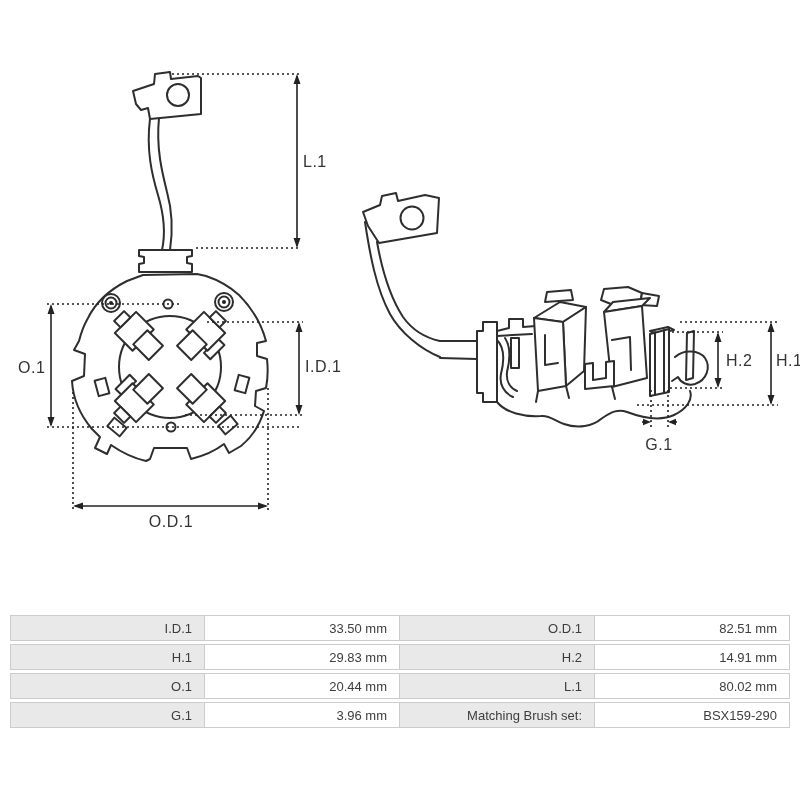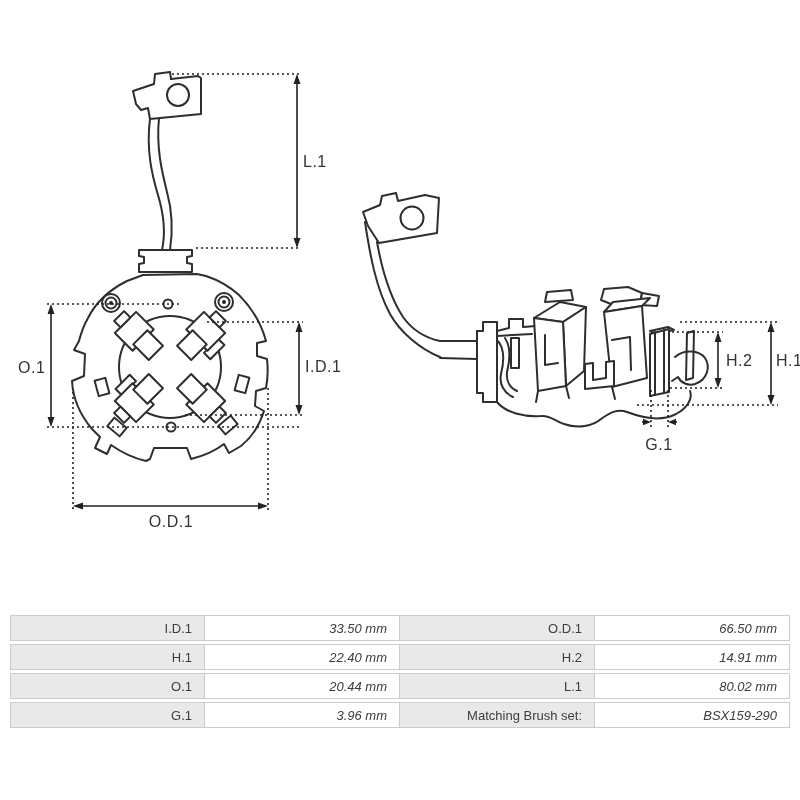--- a/index.html
+++ b/index.html
@@ -12,21 +12,21 @@
   svg .dot{fill:none;stroke:#222;stroke-width:1.6;stroke-dasharray:2 3;}
   svg .ah{fill:#222;stroke:none;}
   svg text.dimlabel{font-family:"Liberation Sans",sans-serif;font-size:16px;
         letter-spacing:.5px;fill:#333;}
   table.spec{position:absolute;left:10px;top:612px;width:780px;table-layout:fixed;
         border-collapse:separate;border-spacing:0 3px;font-size:13px;color:#3d3d3d;}
   table.spec td{height:24px;padding:0 12px 0 0;text-align:right;vertical-align:middle;
         border:1px solid #cccccc;border-left:none;overflow:hidden;white-space:nowrap;}
   table.spec td:first-child{border-left:1px solid #cccccc;}
   table.spec td.lab{background:#e9e9e9;}
-  table.spec td.val{background:#ffffff;font-style:italic;}
+  table.spec td.val{background:#ffffff;}
 </style>
 </head>
 <body>
 
 <div id="page">
 
   <div id="drawing">
   <svg width="800" height="600" viewBox="0 0 800 600">
 
     <g>
@@ -217,25 +217,25 @@
     </g>
   </svg>
   </div>
 
   <table class="spec">
     <tbody>
       <tr>
         <td class="lab">I.D.1</td>
         <td class="val">33.50 mm</td>
         <td class="lab">O.D.1</td>
-        <td class="val">66.50 mm</td>
+        <td class="val">82.51 mm</td>
       </tr>
       <tr>
         <td class="lab">H.1</td>
-        <td class="val">22.40 mm</td>
+        <td class="val">29.83 mm</td>
         <td class="lab">H.2</td>
         <td class="val">14.91 mm</td>
       </tr>
       <tr>
         <td class="lab">O.1</td>
         <td class="val">20.44 mm</td>
         <td class="lab">L.1</td>
         <td class="val">80.02 mm</td>
       </tr>
       <tr>

